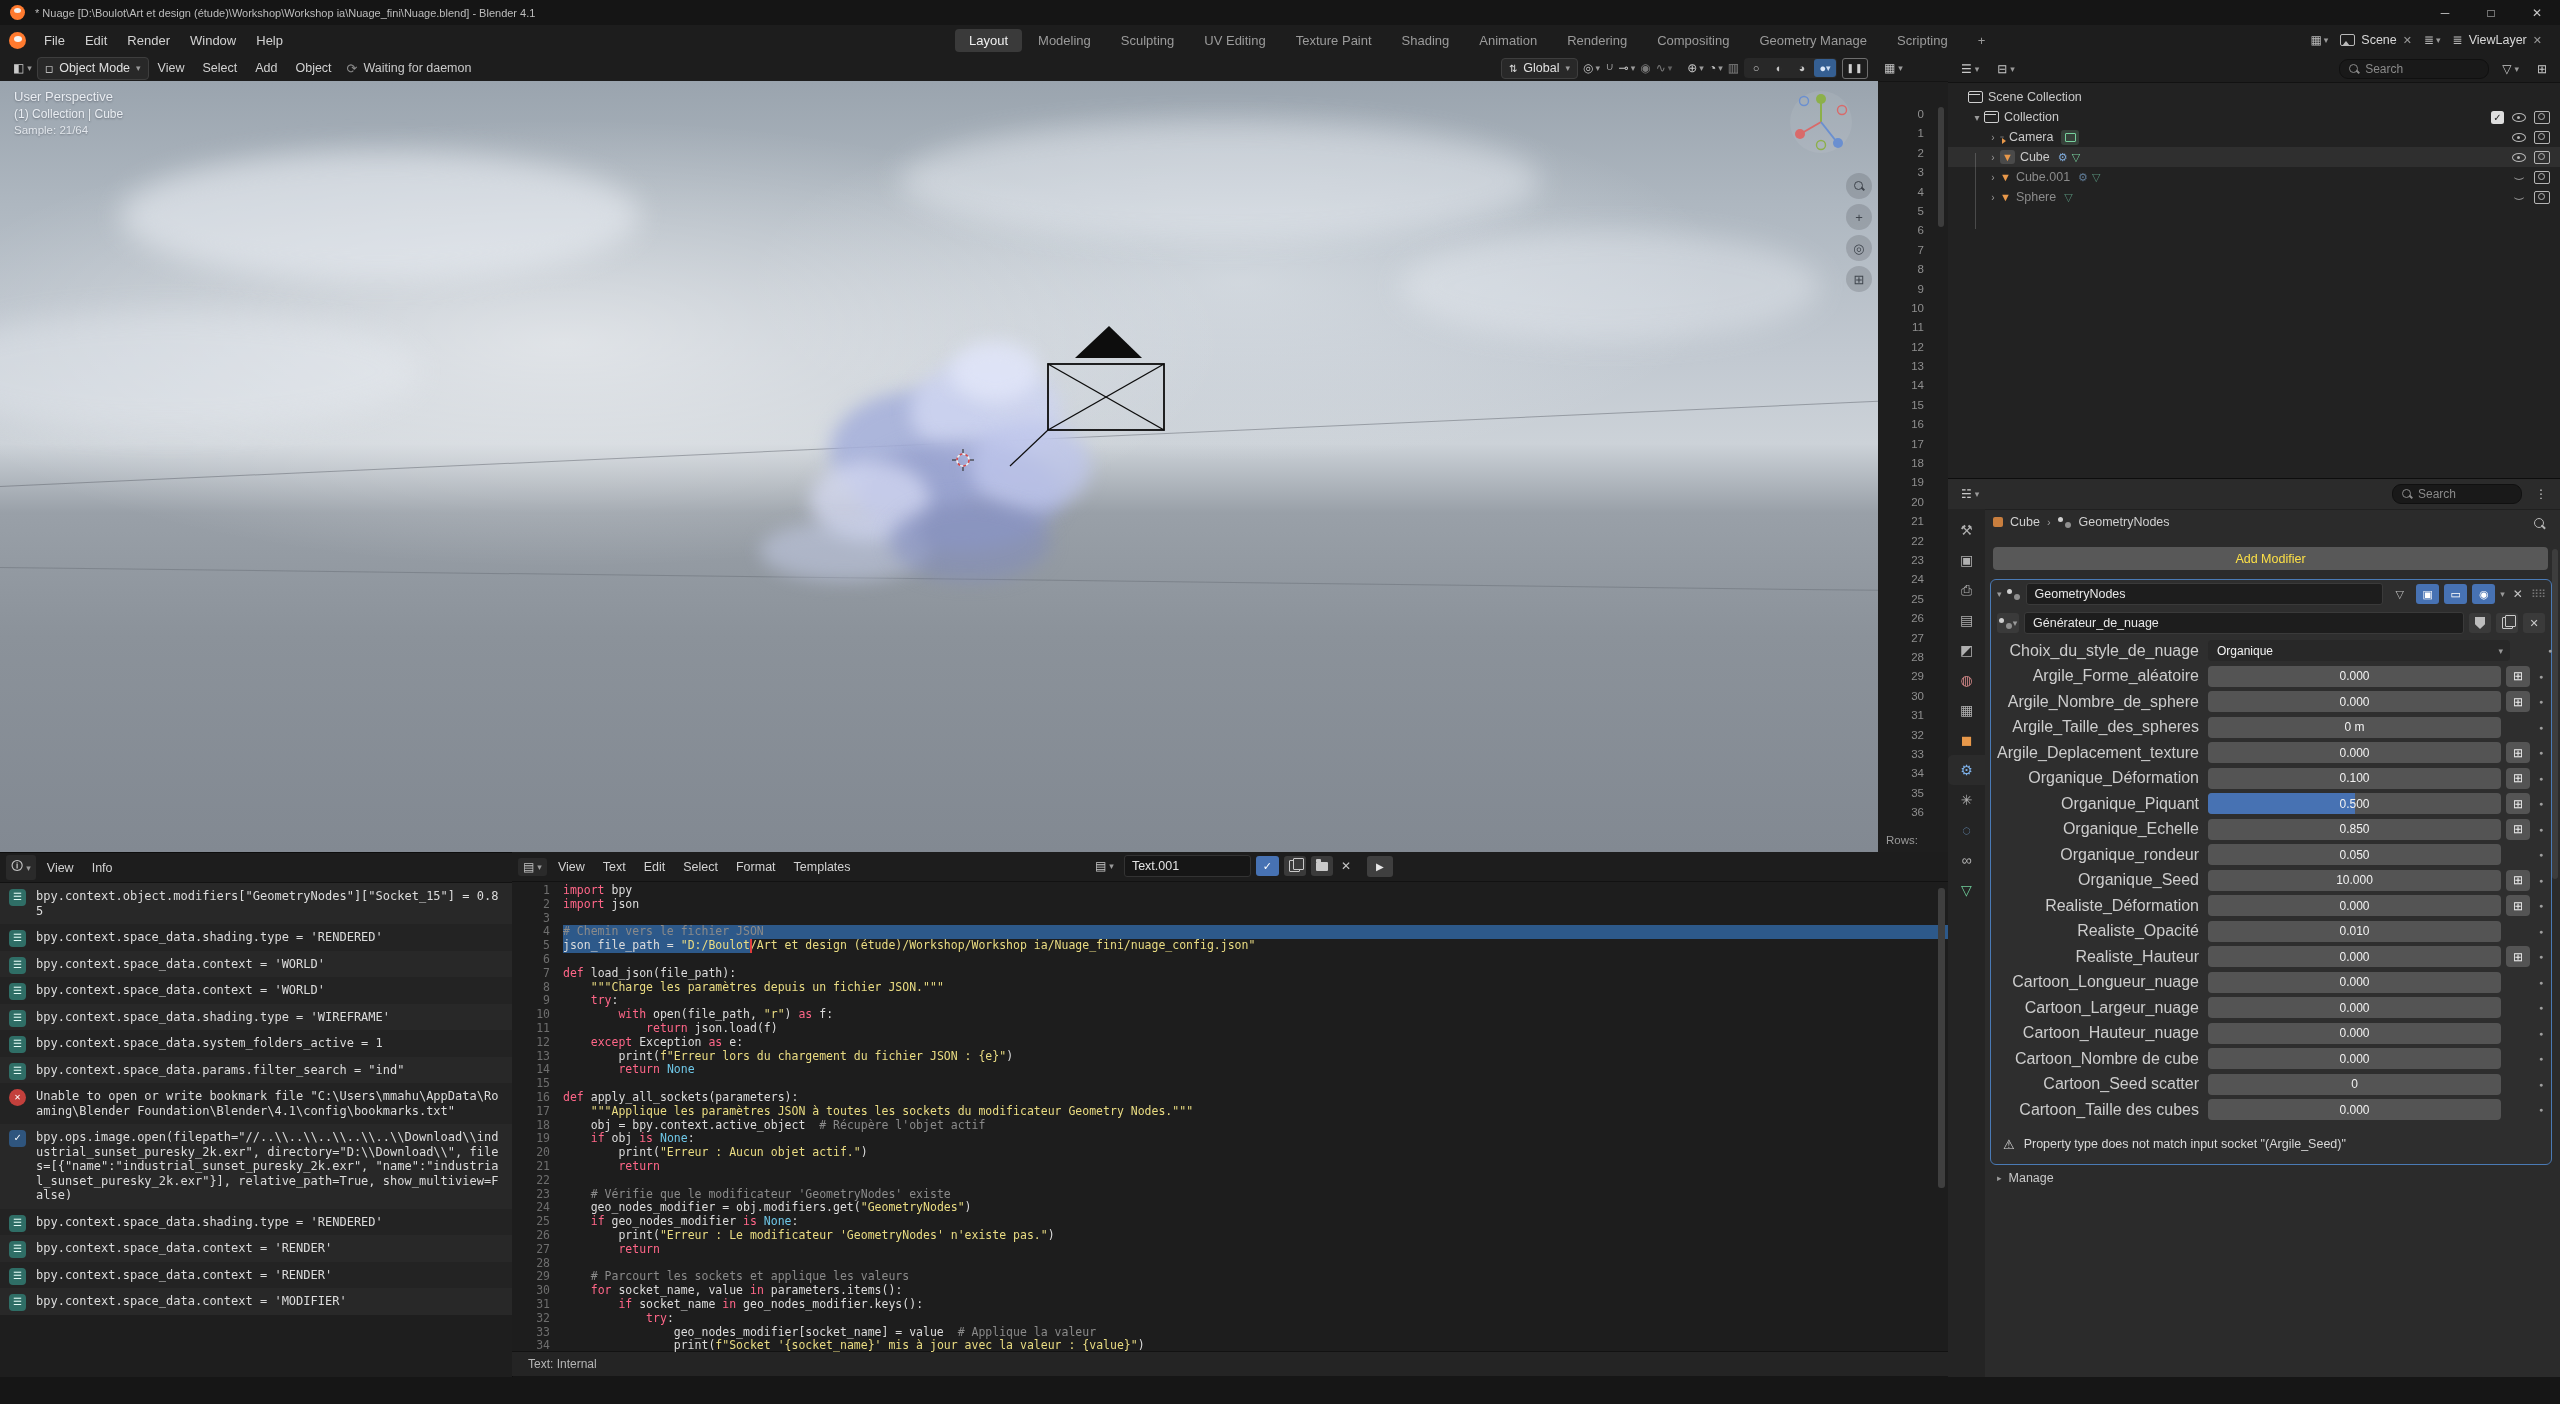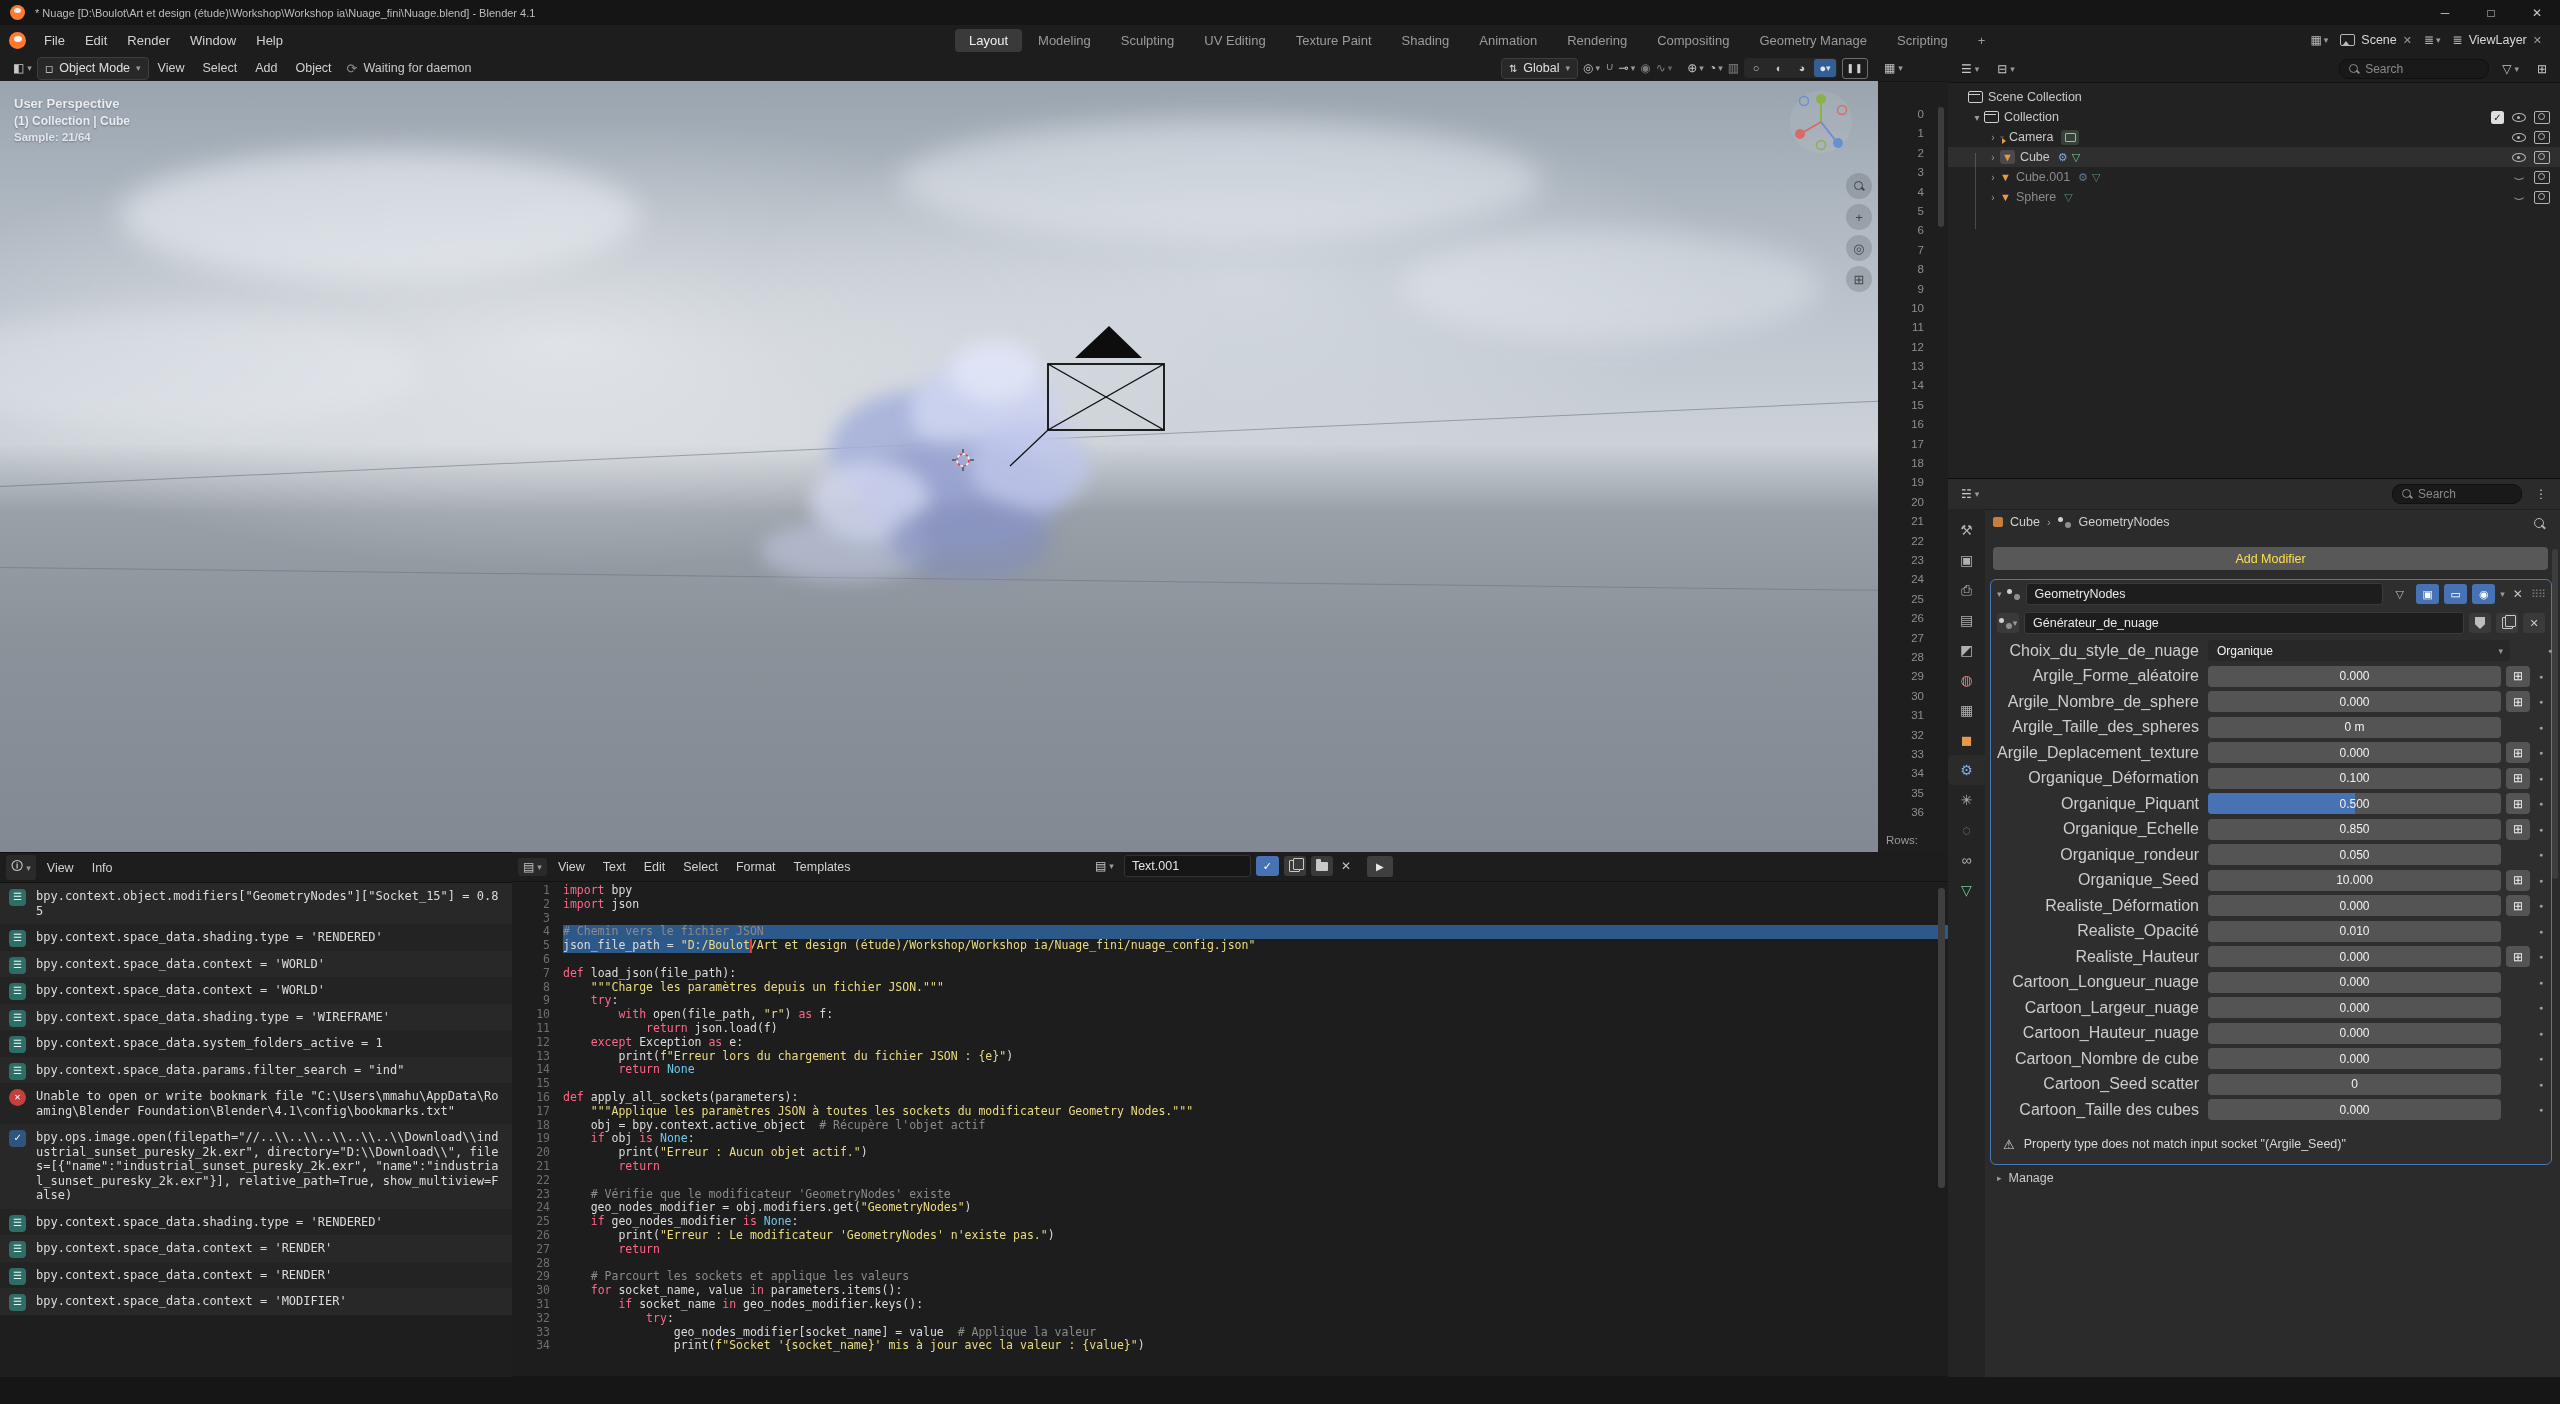--- a/index.html
+++ b/index.html
@@ -49,21 +49,21 @@
   .pausebtn{width:24px;height:19px;border:1px solid #6e6e6e;border-radius:3px;color:#d0d0d0;font-size:9px;letter-spacing:1px;display:flex;align-items:center;justify-content:center;}
 
   
   #viewport{position:absolute;left:0;top:81px;width:1878px;height:771px;overflow:hidden;
     background:
       radial-gradient(ellipse 950px 320px at 30% 34%, rgba(255,255,255,0.50), rgba(255,255,255,0) 70%),
       radial-gradient(ellipse 700px 260px at 66% 26%, rgba(240,244,248,0.45), rgba(240,244,248,0) 70%),
       linear-gradient(180deg,#9aa4ae 0%,#aeb7c0 16%,#c2c9d1 36%,#ccd2d8 47%,#99a0a8 56%,#8b929a 72%,#828992 100%);}
   .skyblob{position:absolute;border-radius:50%;filter:blur(14px);background:rgba(236,240,245,0.55);}
   .hline{position:absolute;height:1px;background:#565c63;opacity:.45;width:2100px;left:-60px;}
-  #vp-overlay{position:absolute;left:14px;top:15px;color:#e9edf2;text-shadow:0 1px 2px rgba(40,45,55,0.45);font-weight:bold;}
+  #vp-overlay{position:absolute;left:14px;top:8px;color:#e9edf2;text-shadow:0 1px 2px rgba(40,45,55,0.45);}
   #vp-overlay .l1{font-size:13px;}
   #vp-overlay .l2{font-size:12px;margin-top:3px;}
   #vp-overlay .l3{font-size:11.5px;margin-top:3px;opacity:.9;}
   #vp-error{position:absolute;left:6px;top:741px;font-family:"DejaVu Sans Mono",monospace;font-size:12.5px;color:#ff8585;white-space:nowrap;}
   .cloudwrap{position:absolute;left:800px;top:250px;width:330px;height:290px;}
   .blob{position:absolute;border-radius:50%;filter:blur(9px);}
   .cursor3d{position:absolute;left:952px;top:368px;width:22px;height:22px;}
   .vtool{position:absolute;width:26px;height:26px;border-radius:50%;background:rgba(30,33,38,0.16);color:#3f454d;display:flex;align-items:center;justify-content:center;font-size:13px;}
   .magico{position:relative;width:10px;height:10px;}
   .magico::before{content:'';position:absolute;left:0;top:0;width:7px;height:7px;border:1.6px solid currentColor;border-radius:50%;}
@@ -795,15 +795,18 @@
         <div class="crow"><span class="gut">27</span><div class="ctext"><span class="linewrap">        <span class="k">return</span></span></div></div>
         <div class="crow"><span class="gut">28</span><div class="ctext"><span class="linewrap"></span></div></div>
         <div class="crow"><span class="gut">29</span><div class="ctext"><span class="linewrap">    <span class="c"># Parcourt les sockets et applique les valeurs</span></span></div></div>
         <div class="crow"><span class="gut">30</span><div class="ctext"><span class="linewrap">    <span class="k">for</span> socket_name, value <span class="k">in</span> parameters.items():</span></div></div>
         <div class="crow"><span class="gut">31</span><div class="ctext"><span class="linewrap">        <span class="k">if</span> socket_name <span class="k">in</span> geo_nodes_modifier.keys():</span></div></div>
         <div class="crow"><span class="gut">32</span><div class="ctext"><span class="linewrap">            <span class="k">try</span>:</span></div></div>
         <div class="crow"><span class="gut">33</span><div class="ctext"><span class="linewrap">                geo_nodes_modifier[socket_name] = value  <span class="c"># Applique la valeur</span></span></div></div>
         <div class="crow"><span class="gut">34</span><div class="ctext"><span class="linewrap">                print(<span class="s">f"Socket '{socket_name}' mis à jour avec la valeur : {value}"</span>)</span></div></div>
       </div>
     <div id="te-scroll"></div>
+    <div id="te-footer">
+      <span>Text: Internal</span>
+    </div>
   </div>
 
 </div>
 
 </body></html>

